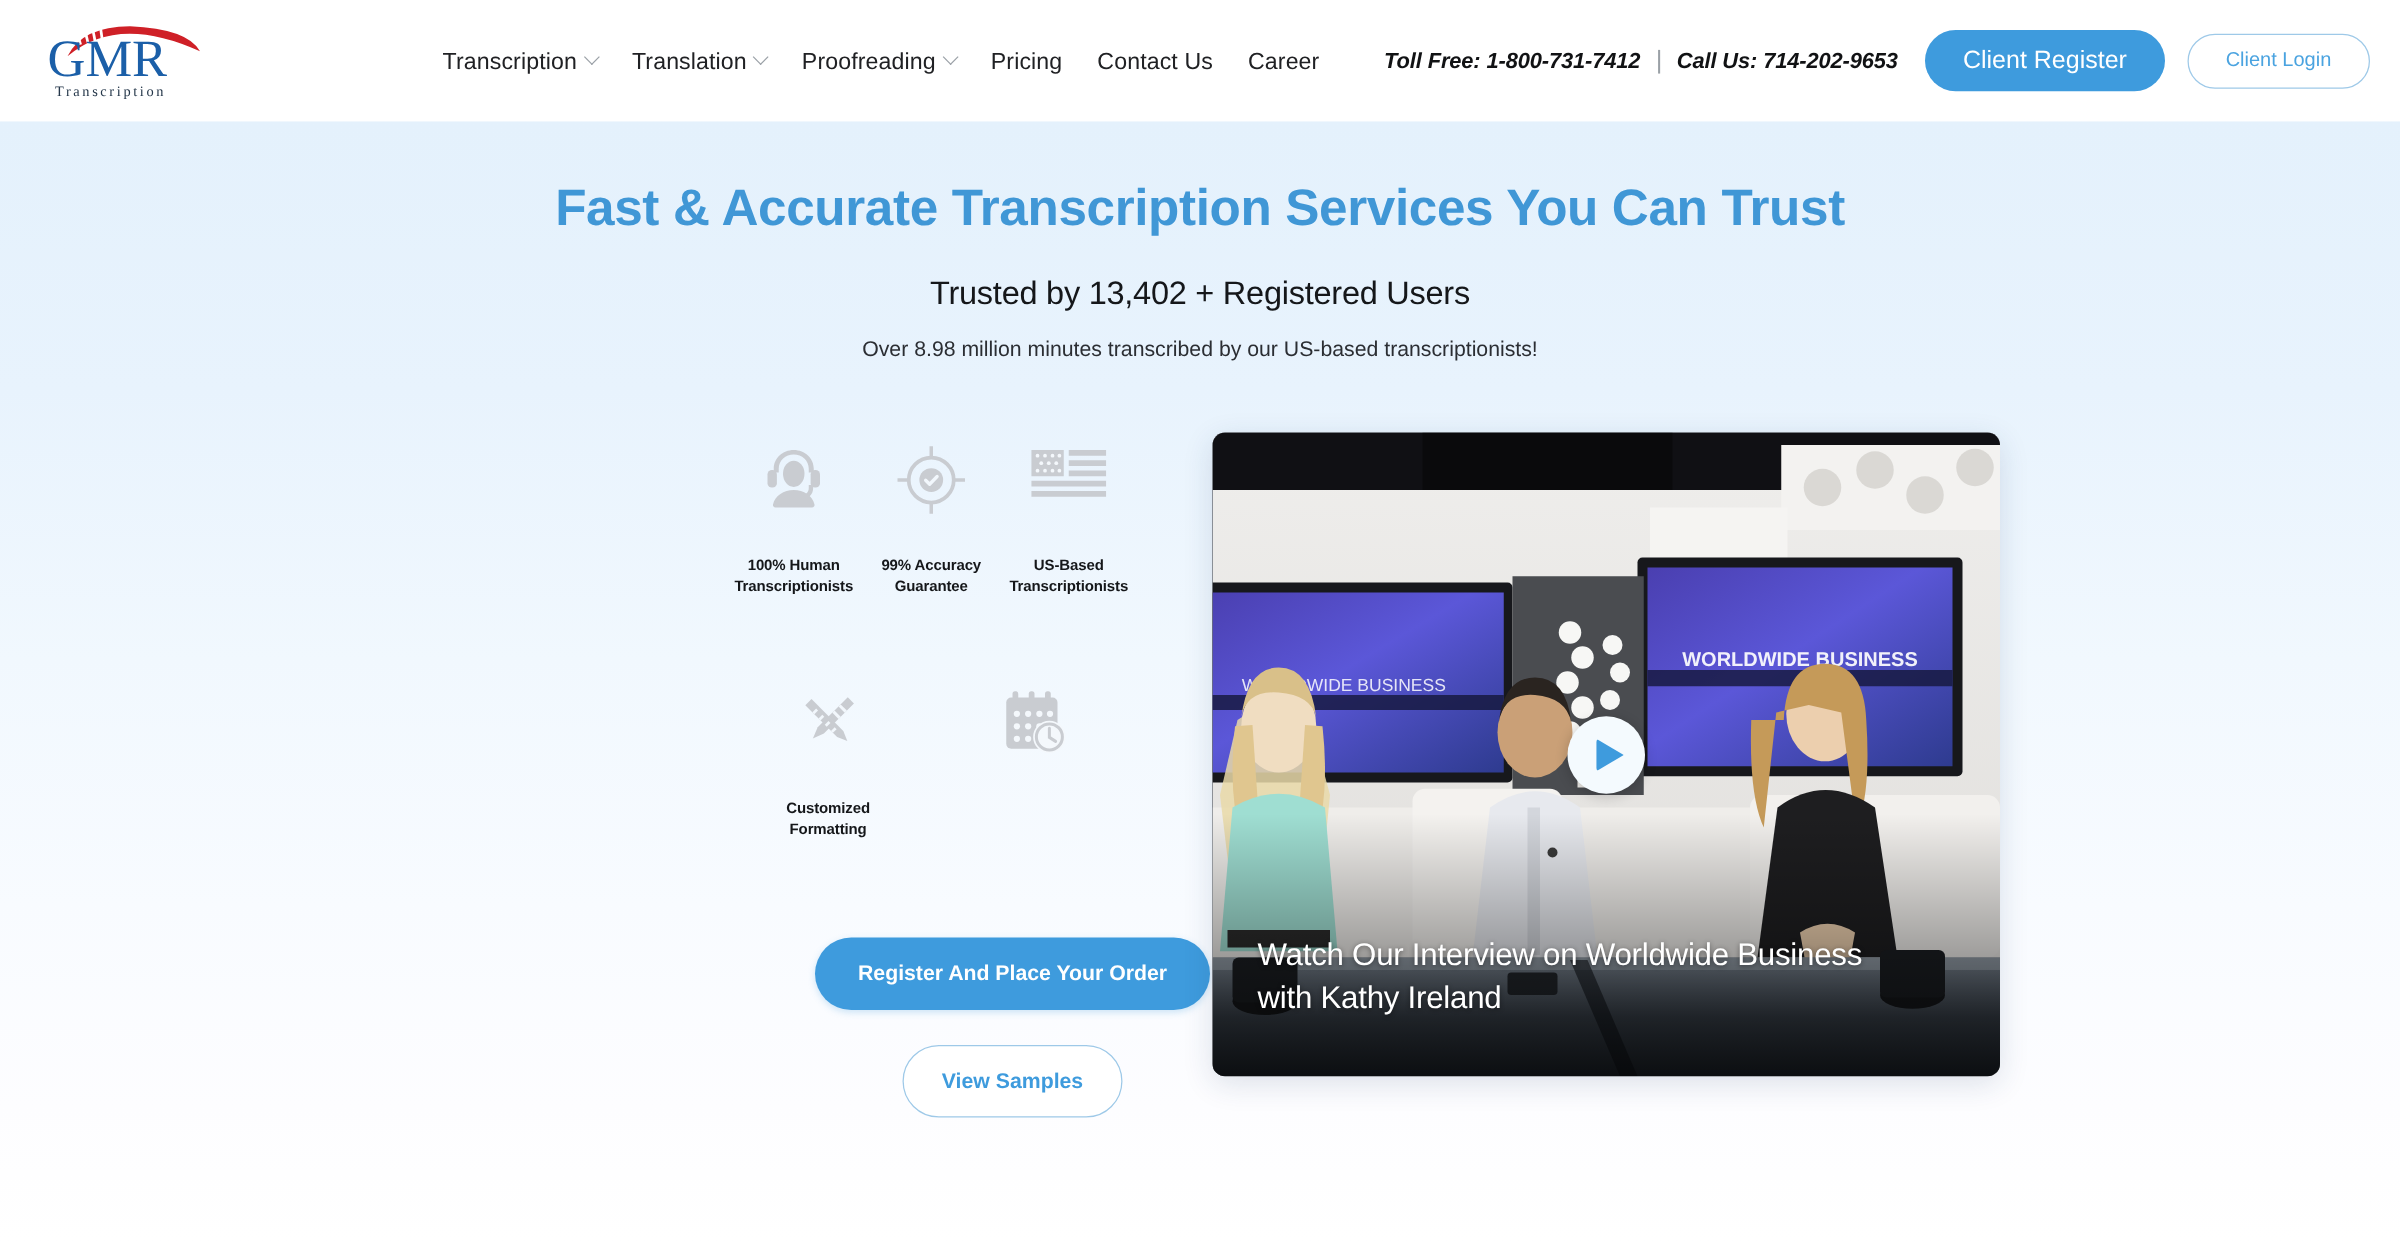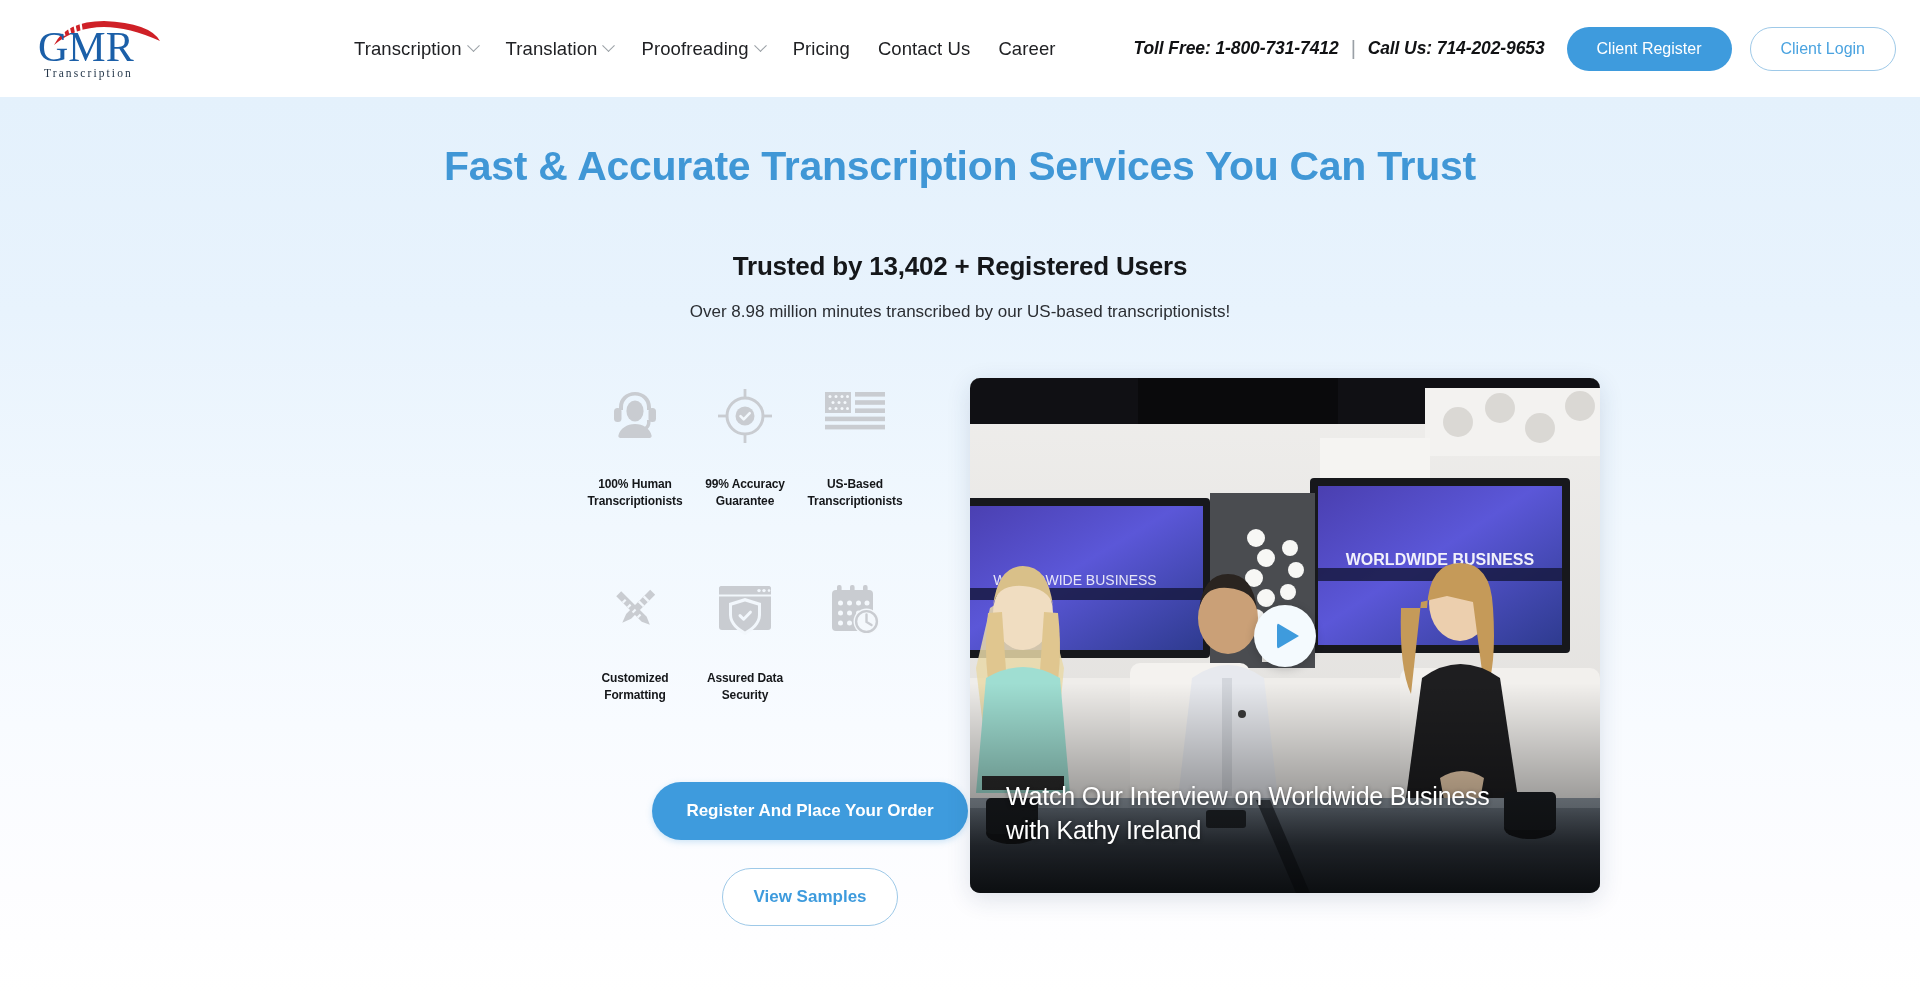--- a/index.html
+++ b/index.html
@@ -69,21 +69,21 @@
     display: flex;
     align-items: center;
     gap: 12px;
     font-style: italic;
   }
   .phone-sep { color: #9aa0a6; font-weight: 400; font-size: 20px; }
   .btn-register {
     margin-left: 22px;
     background: #3e9bdd;
     color: #ffffff;
-    font-size: 16px;
+    font-size: 20px;
     border-radius: 30px;
     padding: 13px 30px;
     border: none;
     cursor: pointer;
     white-space: nowrap;
     font-family: "Liberation Sans", sans-serif;
   }
   .btn-login {
     margin-left: 18px;
     background: #ffffff;
@@ -107,23 +107,23 @@
   .hero-title {
     text-align: center;
     font-size: 41px;
     font-weight: bold;
     color: #4097d6;
     letter-spacing: -0.3px;
     line-height: 1.2;
   }
   .hero-sub {
     text-align: center;
-    margin-top: 60px;
+    margin-top: 28px;
     font-size: 26px;
-    font-weight: bold;
+    font-weight: normal;
     color: #15171a;
     letter-spacing: -0.2px;
   }
   .hero-note {
     text-align: center;
     margin-top: 20px;
     font-size: 17px;
     color: #2b2e33;
   }
 
@@ -404,39 +404,20 @@
                 <rect x="25.5" y="35" width="4.2" height="2.2" fill="#f2f7fc"></rect>
               </g>
             </svg>
           </div>
           <div class="feature-label">
             <div>Customized</div>
             <div>Formatting</div>
           </div>
         </div>
 
-        <div class="feature">
-          <div class="feature-icon">
-            <svg width="56" height="52" viewBox="0 0 56 52" xmlns="http://www.w3.org/2000/svg">
-              <rect x="2" y="2" width="52" height="44" rx="3" fill="#c9ccd1"></rect>
-              <rect x="2" y="2" width="52" height="9" rx="3" fill="#c9ccd1"></rect>
-              <line x1="2" y1="11.5" x2="54" y2="11.5" stroke="#f2f7fc" stroke-width="2"></line>
-              <circle cx="42" cy="6.6" r="1.7" fill="#f2f7fc"></circle>
-              <circle cx="47" cy="6.6" r="1.7" fill="#f2f7fc"></circle>
-              <circle cx="52" cy="6.6" r="1.3" fill="#f2f7fc"></circle>
-              <path d="M28 14L44 19v12c0 9-8.4 16-16 20-7.6-4-16-11-16-20V19z" fill="#f2f7fc"></path>
-              <path d="M28 17.5L41 21.5v9.6c0 7.4-6.8 13-13 16.4-6.2-3.4-13-9-13-16.4V21.5z" fill="#c9ccd1"></path>
-              <path d="M23 31.6l3.6 3.6 6.8-7" fill="none" stroke="#f2f7fc" stroke-width="3" stroke-linecap="round" stroke-linejoin="round"></path>
-            </svg>
-          </div>
-          <div class="feature-label">
-            <div>Assured Data</div>
-            <div>Security</div>
-          </div>
-        </div>
 
         <div class="feature">
           <div class="feature-icon">
             <svg width="58" height="54" viewBox="0 0 58 54" xmlns="http://www.w3.org/2000/svg">
               <rect x="11" y="2" width="4.6" height="9" rx="2" fill="#c9ccd1"></rect>
               <rect x="24" y="2" width="4.6" height="9" rx="2" fill="#c9ccd1"></rect>
               <rect x="37" y="2" width="4.6" height="9" rx="2" fill="#c9ccd1"></rect>
               <rect x="6" y="7" width="41" height="41" rx="4" fill="#c9ccd1"></rect>
               <g fill="#f4f8fc">
                 <circle cx="14.5" cy="20" r="2.5"></circle>

